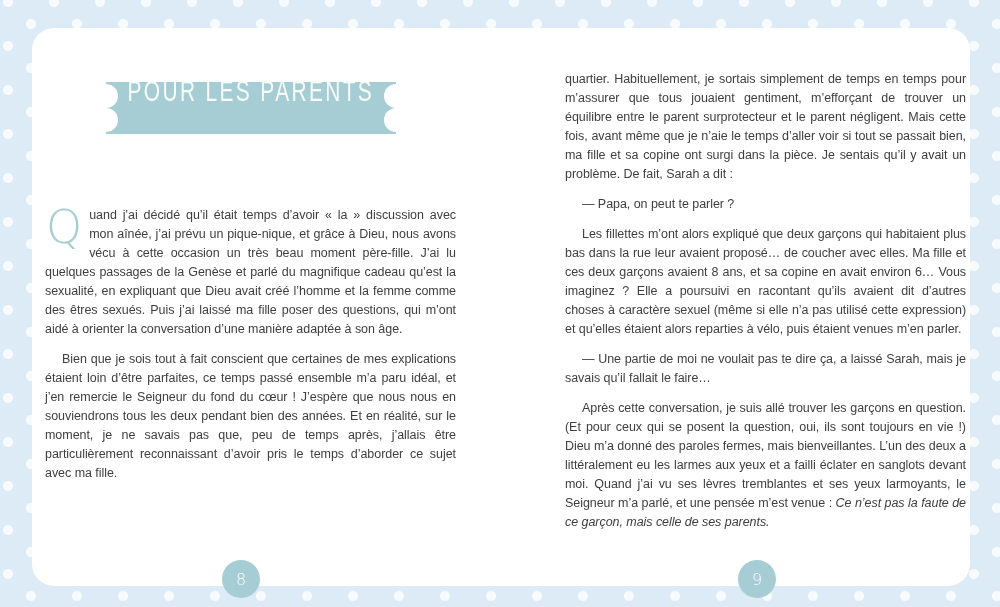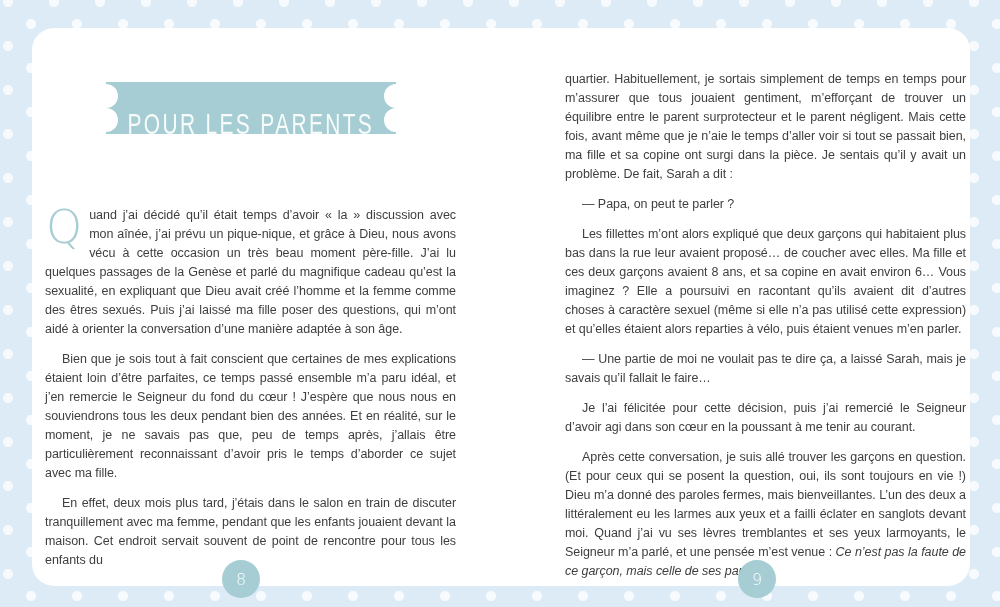--- a/index.html
+++ b/index.html
@@ -30,21 +30,21 @@
     letter-spacing:-0.05px;
     hyphens:auto;-webkit-hyphens:auto;
   }
   .col-left{left:13px;top:0;width:411px;}
   .col-right{left:533px;top:25px;width:401px;margin-top:17px;}
 
   
   .banner{
     position:relative;width:290px;height:52px;margin:54px auto 0 auto;
     background:var(--teal);
-    display:flex;align-items:flex-end;justify-content:center;
+    display:flex;align-items:flex-start;justify-content:center;
   }
   .banner .notch{
     position:absolute;width:24px;height:24px;border-radius:50%;background:#ffffff;
   }
   .notch.tl{left:-12px;top:2px;}
   .notch.bl{left:-12px;bottom:2px;}
   .notch.tr{right:-12px;top:2px;}
   .notch.br{right:-12px;bottom:2px;}
   .banner-title{
     color:#f7fcfb;font-size:22px;font-weight:300;letter-spacing:2.5px;
@@ -86,30 +86,28 @@
         <div class="notch tl"></div>
         <div class="notch bl"></div>
         <div class="notch tr"></div>
         <div class="notch br"></div>
         <div class="banner-title">POUR LES PARENTS</div>
       </div>
 
       <div class="body-text">
         <p class="para"><span class="dropcap">Q</span><span>uand j’ai décidé qu’il était temps d’avoir «&nbsp;la&nbsp;» discussion avec mon aînée, j’ai prévu un pique-nique, et grâce à Dieu, nous avons vécu à cette occasion un très beau moment père-fille. J’ai lu quelques passages de la Genèse et parlé du magnifique cadeau qu’est la sexualité, en expliquant que Dieu avait créé l’homme et la femme comme des êtres sexués. Puis j’ai laissé ma fille poser des questions, qui m’ont aidé à orienter la conversation d’une manière adaptée à son âge.</span></p>
         <p class="para indent">Bien que je sois tout à fait conscient que certaines de mes explications étaient loin d’être parfaites, ce temps passé ensemble m’a paru idéal, et j’en remercie le Seigneur du fond du cœur&nbsp;! J’espère que nous nous en souviendrons tous les deux pendant bien des années. Et en réalité, sur le moment, je ne savais pas que, peu de temps après, j’allais être particulièrement reconnaissant d’avoir pris le temps d’aborder ce sujet avec ma fille.</p>
-        <p class="para indent">En effet, deux mois plus tard, j’étais dans le salon en train de discuter tranquillement avec ma femme, pendant que les enfants jouaient devant la maison. Cet endroit servait souvent de point de rencontre pour tous les enfants du</p>
       </div>
     </div>
 
     <div class="col col-right">
       <p class="para">quartier. Habituellement, je sortais simplement de temps en temps pour m’assurer que tous jouaient gentiment, m’efforçant de trouver un équilibre entre le parent surprotecteur et le parent négligent. Mais cette fois, avant même que je n’aie le temps d’aller voir si tout se passait bien, ma fille et sa copine ont surgi dans la pièce. Je sentais qu’il y avait un problème. De fait, Sarah a dit&nbsp;:</p>
       <p class="para indent">— Papa, on peut te parler&nbsp;?</p>
       <p class="para indent">Les fillettes m’ont alors expliqué que deux garçons qui habitaient plus bas dans la rue leur avaient proposé… de coucher avec elles. Ma fille et ces deux garçons avaient 8 ans, et sa copine en avait environ 6… Vous imaginez&nbsp;? Elle a poursuivi en racontant qu’ils avaient dit d’autres choses à caractère sexuel (même si elle n’a pas utilisé cette expression) et qu’elles étaient alors reparties à vélo, puis étaient venues m’en parler.</p>
       <p class="para indent">— Une partie de moi ne voulait pas te dire ça, a laissé Sarah, mais je savais qu’il fallait le faire…</p>
-      <p class="para indent">Je l’ai félicitée pour cette décision, puis j’ai remercié le Seigneur d’avoir agi dans son cœur en la poussant à me tenir au courant.</p>
       <p class="para indent"><span>Après cette conversation, je suis allé trouver les garçons en question. (Et pour ceux qui se posent la question, oui, ils sont toujours en vie&nbsp;!) Dieu m’a donné des paroles fermes, mais bienveillantes. L’un des deux a littéralement eu les larmes aux yeux et a failli éclater en sanglots devant moi. Quand j’ai vu ses lèvres tremblantes et ses yeux larmoyants, le Seigneur m’a parlé, et une pensée m’est venue&nbsp;: </span><em>Ce n’est pas la faute de ce garçon, mais celle de ses parents.</em></p>
     </div>
 
   </div>
 
   <div class="page-badge badge-left">8</div>
   <div class="page-badge badge-right">9</div>
 
 </div>
 

